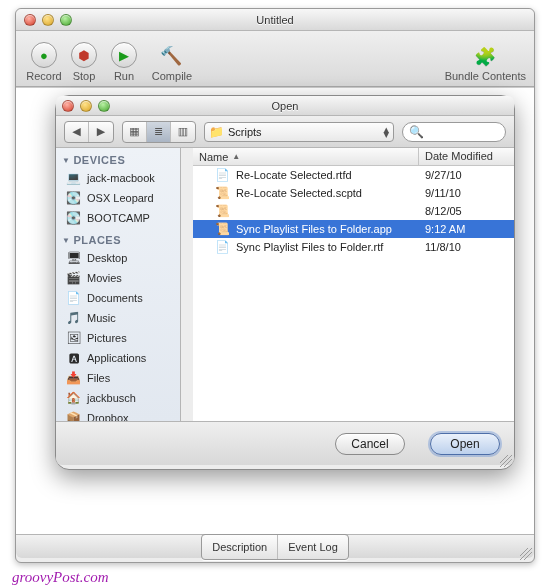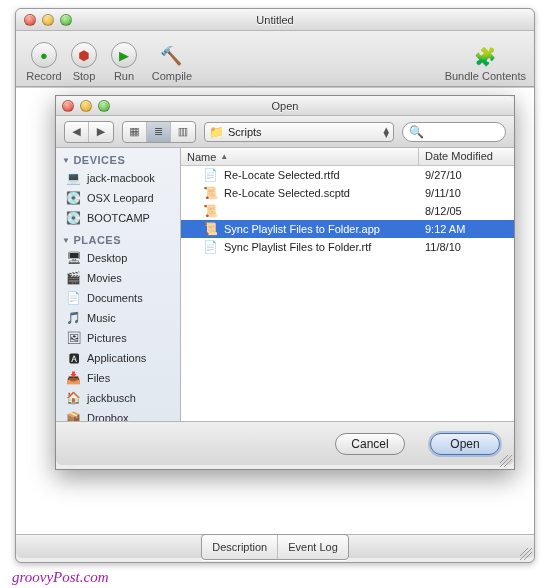--- a/index.html
+++ b/index.html
@@ -23,40 +23,40 @@
   .spacer { flex: 1; }
   .bundle { display:flex; flex-direction:column; align-items:center; font-size:10px; color:#555; }
   .bundle .bi { width:32px; height:26px; display:flex; align-items:center; justify-content:center; font-size:18px; color:#3a6fb7;}
   .content { height: calc(100% - 22px - 56px - 28px); background: #fff; border-top:1px solid #ccc; }
   .bottombar { height: 24px; background: linear-gradient(#f2f2f2,#d8d8d8); border-top:1px solid #b5b5b5; display:flex; align-items:center; justify-content:center; gap:0; border-radius:0 0 6px 6px;}
   .seg { display: inline-flex; border:1px solid #9a9a9a; border-radius:4px; overflow:hidden; background:linear-gradient(#fdfdfd,#e3e3e3); box-shadow:0 1px 0 #fff;}
   .seg button { border:none; background:transparent; padding:6px 10px; font-size:11px; color:#333; border-right:1px solid #bdbdbd; cursor:pointer;}
   .seg button:last-child { border-right:none; }
   .watermark { position:absolute; left:12px; bottom:2px; font-size:15px; font-style:italic; color:#a21caf; font-family: Georgia, serif;}
 
-  .dialog { position:absolute; left:55px; top:95px; width:460px; height:375px; background:#ededed; border:1px solid #8a8a8a; border-radius:0; box-shadow:0 8px 24px rgba(0,0,0,.4);}
+  .dialog { position:absolute; left:55px; top:95px; width:460px; height:375px; background:#ededed; border:1px solid #8a8a8a; border-radius:14px; box-shadow:0 8px 24px rgba(0,0,0,.4);}
   .dialog .titlebar { height:20px; line-height:20px;}
   .dlbar { height:32px; background:linear-gradient(#efefef,#d7d7d7); border-bottom:1px solid #b5b5b5; display:flex; align-items:center; padding:0 8px; gap:8px;}
   .navseg, .viewseg { display:inline-flex; border:1px solid #9a9a9a; border-radius:4px; overflow:hidden; background:linear-gradient(#fdfdfd,#e3e3e3);}
   .navseg button, .viewseg button { border:none; background:transparent; width:24px; height:20px; font-size:11px; color:#555; border-right:1px solid #bdbdbd; cursor:pointer; display:flex; align-items:center; justify-content:center;}
   .navseg button:last-child, .viewseg button:last-child { border-right:none;}
   .viewseg button.active { background:linear-gradient(#d0d7e0,#aab5c4);}
   .pathsel { flex:0 0 190px; height:20px; border:1px solid #9a9a9a; border-radius:4px; background:linear-gradient(#fdfdfd,#e9e9e9); display:flex; align-items:center; padding:0 4px; gap:4px; font-size:11px; color:#222; cursor:pointer; position:relative;}
   .pathsel .fic { color:#3a6fb7; font-size:12px;}
   .pathsel .chev { margin-left:auto; font-size:9px; color:#555; display:flex; flex-direction:column; line-height:5px;}
   .searchwrap { flex:1; display:flex; align-items:center; height:20px; border:1px solid #9a9a9a; border-radius:10px; background:#fff; padding:0 6px;}
   .searchwrap .mag { color:#888; font-size:12px; margin-right:3px;}
   .searchwrap input { border:none; outline:none; width:100%; font-size:11px; background:transparent;}
 
   .split { display:flex; height: calc(100% - 20px - 32px - 48px);}
   .sidebar { width:125px; background:linear-gradient(#eef2f7,#e2e8f0); border-right:1px solid #b5b5b5; overflow:hidden;}
   .shead { font-size:10px; font-weight:bold; color:#6b7688; letter-spacing:0.5px; padding:6px 6px 2px 6px; display:flex; align-items:center; gap:3px;}
   .sitem { display:flex; align-items:center; gap:5px; padding:2px 6px 2px 10px; font-size:11px; color:#2b2b2b; cursor:pointer; white-space:nowrap; overflow:hidden;}
   .sitem .ic { width:16px; height:16px; display:inline-flex; align-items:center; justify-content:center; font-size:12px;}
-  .filepane { flex:1; background:#fff; display:flex; flex-direction:column;}
+  .filepane { flex:1; background:#fff; display:flex; flex-direction:column;margin-left:12px;}
   .colhead { height:18px; background:linear-gradient(#fbfbfb,#e6e6e6); border-bottom:1px solid #c5c5c5; display:flex; font-size:11px; color:#333;}
   .colhead .c1 { flex:1; border-right:1px solid #c5c5c5; padding:2px 6px; display:flex; align-items:center; gap:4px;}
   .colhead .c2 { width:95px; padding:2px 6px;}
   .rows { flex:1; overflow:auto;}
   .row { display:flex; height:18px; align-items:center; font-size:11px; color:#222;}
   .row.sel { background:#3874d7; color:#fff;}
   .row.sel .c2 { color:#fff;}
   .row .c1 { flex:1; display:flex; align-items:center; gap:5px; padding-left:22px;}
   .row .c2 { width:95px; padding-left:6px; color:#222;}
   .fic2 { width:16px; height:16px; display:inline-flex; align-items:center; justify-content:center; font-size:12px;}

